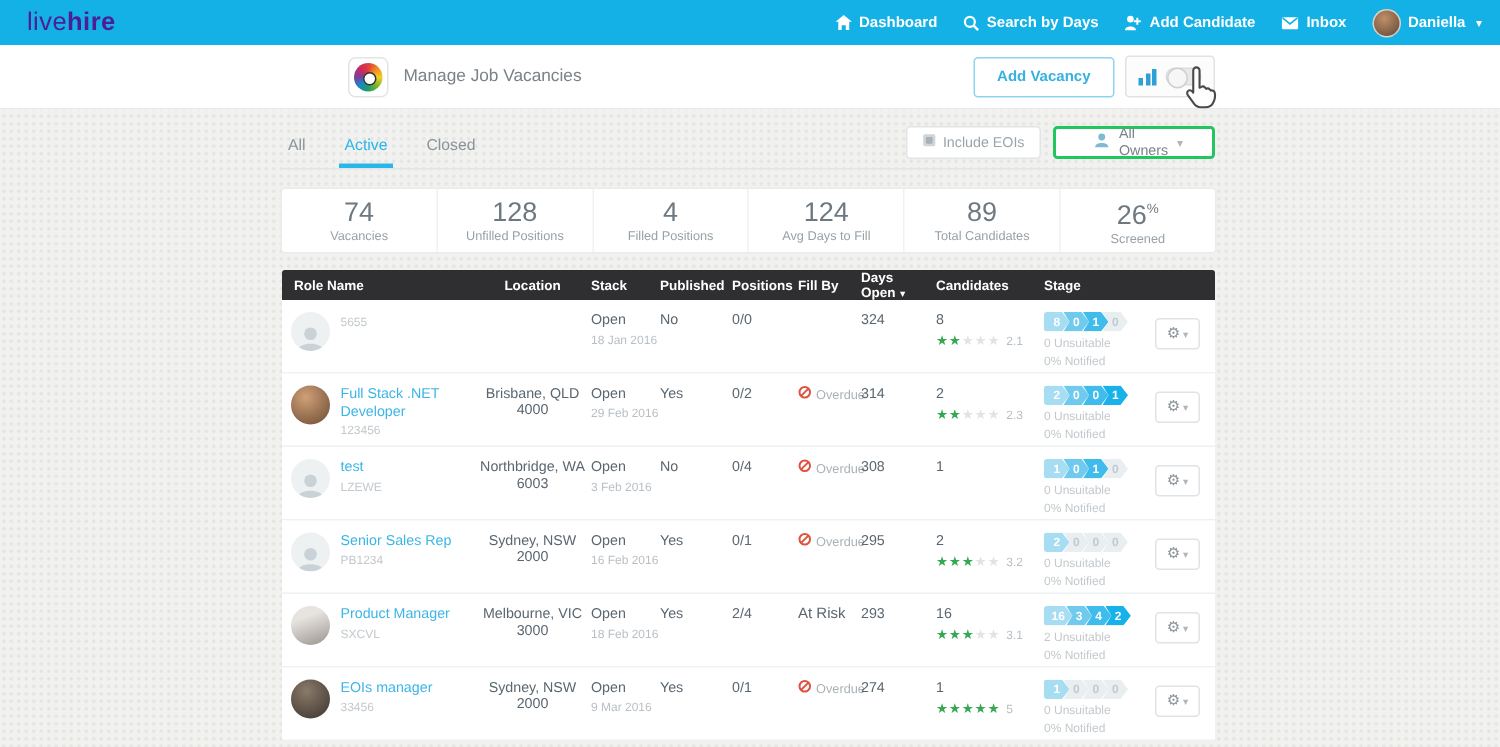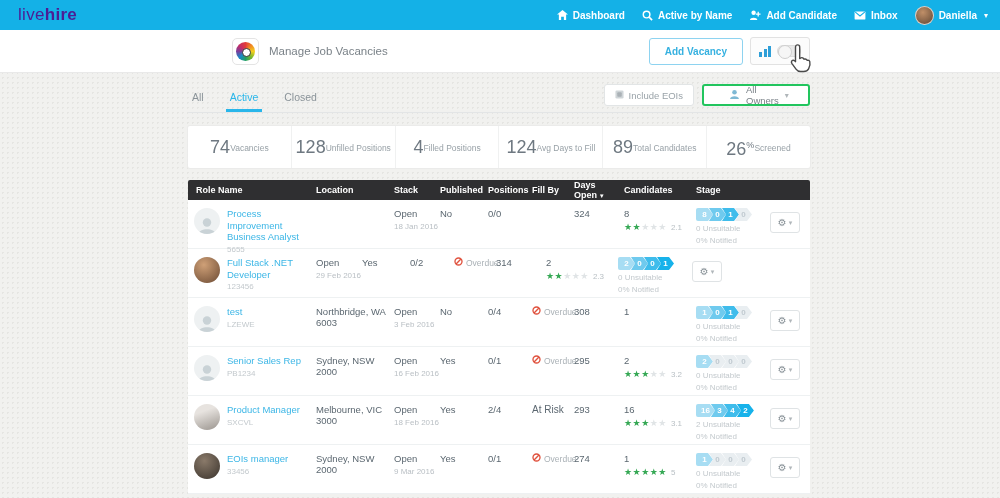--- a/index.html
+++ b/index.html
@@ -77,32 +77,32 @@
     font-size:9.5px; display:flex; align-items:center; gap:5px; padding:0 10px; height:22px; cursor:pointer;
     font-family:inherit;
   }
   .btn-owners {
     background:#fff; border:2px solid #22c55e; border-radius:3px; color:#7a8288;
     font-size:9.5px; display:flex; align-items:center; gap:6px; padding:0 25px; height:22px; width:108px; cursor:pointer;
   }
   .btn-owners .caret2 { margin-left:auto; color:#b0b6ba; font-size:8px; }
   
   .statsbar { top:126px; height:42px; background:#fff; border-radius:2px; box-shadow:0 0 0 1px #ebebea; display:flex; }
-  .stat { flex:1; display:flex; flex-direction:row; align-items:center; justify-content:center; border-right:1px solid #f0f1f1; }
+  .stat { flex:1; display:flex; flex-direction:column; align-items:center; justify-content:center; border-right:1px solid #f0f1f1; }
   .stat:last-child { border-right:none; }
   .stat .val { font-size:18px; color:#6e7881; line-height:19px; }
   .stat .val sup { font-size:9px; }
   .stat .lbl { font-size:8.5px; color:#98a1a7; margin-top:1px; }
   
   .table { top:180px; }
   .thead { height:20px; background:#2f2f31; border-radius:2px 2px 0 0; display:flex; align-items:center; color:#fff; font-size:9px; font-weight:700; }
   .trow { background:#fff; display:flex; border-bottom:1px solid #eef1f2; height:49px; }
   .c { flex:none; padding-top:8px; font-size:9.5px; }
   .c-role   { width:128px; padding-left:6px; display:flex; gap:7px; }
-  .c-loc    { width:78px; }
+  .c-loc    { width:78px;text-align:center; }
   .c-status { width:46px; }
   .c-pub    { width:48px; }
   .c-pos    { width:44px; }
   .c-fill   { width:42px; }
   .c-days   { width:50px; }
   .c-cand   { width:72px; }
   .c-stage  { width:74px; }
   .c-act    { width:36px; padding-top:12px; }
   .thead .c { padding-top:0; font-size:9px; }
   .thead .c-role { padding-left:8px; display:block; }
@@ -152,21 +152,21 @@
         </span>
       <span>Dashboard</span>
     </div>
     <div class="navitem">
       <span>
           <svg width="11" height="11" viewBox="0 0 12 12">
             <circle cx="5" cy="5" r="3.6" fill="none" stroke="#fff" stroke-width="1.6"></circle>
             <line x1="7.8" y1="7.8" x2="11" y2="11" stroke="#fff" stroke-width="1.8"></line>
           </svg>
         </span>
-      <span>Active by Name</span>
+      <span>Search by Days</span>
     </div>
     <div class="navitem">
       <span>
           <svg width="12" height="11" viewBox="0 0 13 12">
             <circle cx="5" cy="3" r="2.4" fill="#fff"></circle>
             <path d="M1 11 C1 7.5 9 7.5 9 11 Z" fill="#fff"></path>
             <path d="M10 2 v5 M7.5 4.5 h5" stroke="#fff" stroke-width="1.4"></path>
           </svg>
         </span>
       <span>Add Candidate</span>
@@ -280,21 +280,20 @@
   <div id="tbody">
       <div class="trow">
         <div class="c c-role">
           <div class="avatar">
             <svg width="20" height="17" viewBox="0 0 20 17">
               <circle cx="10" cy="5.5" r="4.2" fill="#c9d2d6"></circle>
               <path d="M1.5 17 C1.5 10.5 18.5 10.5 18.5 17 Z" fill="#c9d2d6"></path>
             </svg>
           </div>
           <div>
-            <span class="rolelink">Process Improvement Business Analyst</span>
             <span class="ref">5655</span>
           </div>
         </div>
         <div class="c c-loc"></div>
         <div class="c c-status"><span>Open</span><span class="datesub">18 Jan 2016</span></div>
         <div class="c c-pub">No</div>
         <div class="c c-pos">0/0</div>
         <div class="c c-fill"></div>
         <div class="c c-days">324</div>
         <div class="c c-cand">
@@ -326,20 +325,21 @@
         </div>
       </div>
       <div class="trow">
         <div class="c c-role">
           <div class="avatar photo-brown"></div>
           <div>
             <span class="rolelink">Full Stack .NET Developer</span>
             <span class="ref">123456</span>
           </div>
         </div>
+        <div class="c c-loc">Brisbane, QLD 4000</div>
         <div class="c c-status"><span>Open</span><span class="datesub">29 Feb 2016</span></div>
         <div class="c c-pub">Yes</div>
         <div class="c c-pos">0/2</div>
         <div class="c c-fill">
           <div class="fill-wrap">
             <span><svg width="9" height="9" viewBox="0 0 10 10">
                 <circle cx="5" cy="5" r="3.9" fill="none" stroke="#e0523e" stroke-width="1.5"></circle>
                 <line x1="2.3" y1="7.7" x2="7.7" y2="2.3" stroke="#e0523e" stroke-width="1.5"></line>
               </svg></span>
             <span class="fill-label">Overdue</span>

